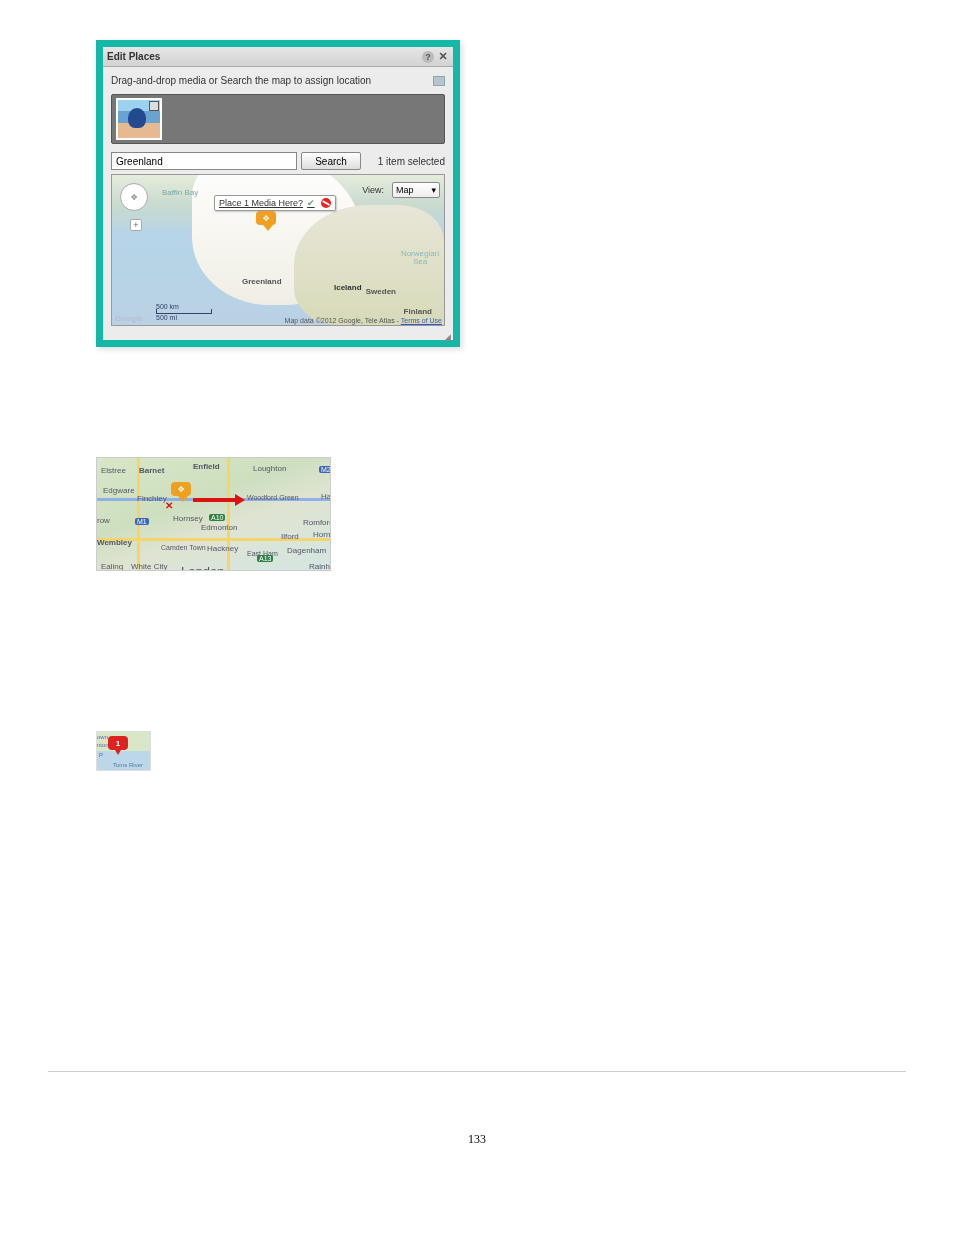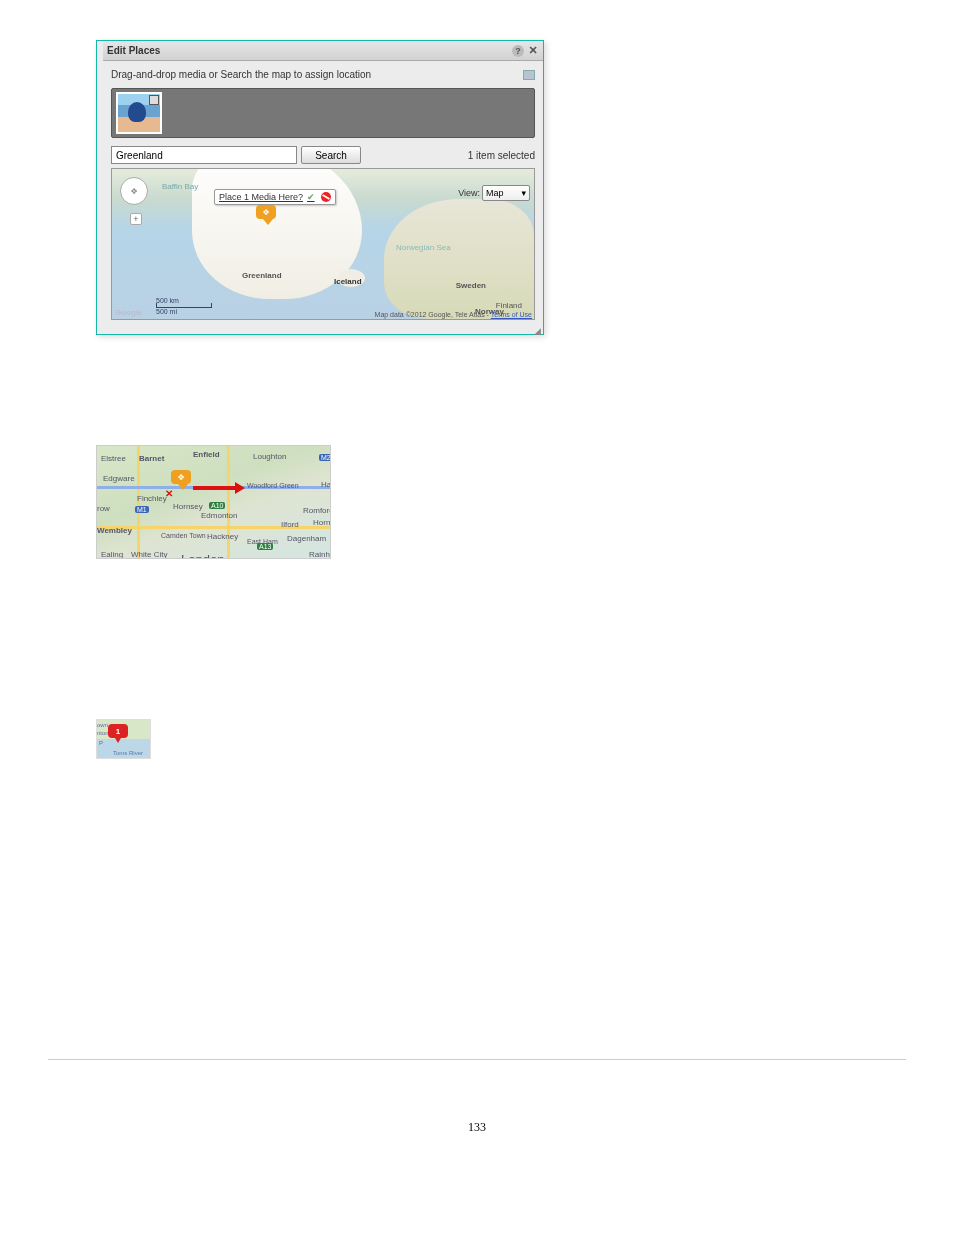--- a/index.html
+++ b/index.html
@@ -1,26 +1,25 @@
 <!DOCTYPE html>
 <html><head>
 <meta charset="utf-8">
 <style>
   * { box-sizing: border-box; margin: 0; padding: 0; }
   body { font-family: Arial, sans-serif; background: #fff; width: 954px; }
   .page { padding: 40px 96px 40px 96px; }
 
   
   .dialog {
-    width: 448px;
-    border: 1px solid #14b8a6;
+    width: 364px;
+    border: 7px solid #14b8a6;
     box-shadow: 2px 2px 6px rgba(0,0,0,.15);
     background: #ececec;
     margin-bottom: 110px;
-    padding-left: 6px;
   }
   .titlebar {
     height: 20px;
     background: linear-gradient(#e6e6e6,#d2d2d2);
     border-bottom: 1px solid #aaa;
     display: flex; align-items: center; justify-content: space-between;
     padding: 0 4px;
     font-size: 10px; font-weight: bold; color: #333;
   }
   .titlebar-icons { display:flex; gap:3px; align-items:center; }
@@ -62,23 +61,23 @@
   .iceland { left:225px; top:100px; width:28px; height:18px; border-radius:50%; background:#f0eee4;}
   .scandinavia { right:0; top:30px; width:150px; height:120px; background:linear-gradient(#e8e6d8,#d7dab8); border-radius:50% 30% 0 30%; }
   
   .map-label { position:absolute; font-size:8px; color:#555; }
   .ml-greenland { left:130px; top:102px; font-weight:bold; }
   .ml-baffin { left:50px; top:13px; color:#7aa;text-align:right; }
   .ml-iceland { left:222px; top:108px; font-weight:bold; color:#333;}
   .ml-norwegian { left:284px; top:75px; color:#8bb; text-align:center; line-height:1;}
   .ml-sweden { right:48px; top:112px; font-weight:bold;}
   .ml-norway { left:315px; top:138px; font-weight:bold;margin-left:48px;}
-  .ml-finland { right:12px; top:132px; font-weight:normal;}
-
-  .view-row { position:absolute; top:16px; right:4px; display:flex; align-items:center; gap:2px; }
+  .ml-finland { right:12px; top:132px; font-weight:bold;}
+
+  .view-row { position:absolute; top:7px; right:4px; display:flex; align-items:center; gap:8px; }
   .view-label { font-size:9px; color:#333; }
   .view-dd { width:48px; height:16px; background:linear-gradient(#fff,#eee); border:1px solid #888; font-size:9px; display:flex; align-items:center; justify-content:space-between; padding:0 3px; border-radius:2px;}
 
   .pan-ctrl { position:absolute; left:8px; top:8px; width:28px; height:28px; background:#fff; border:1px solid #aaa; border-radius:50%; display:flex; align-items:center; justify-content:center; font-size:8px; color:#888; }
   .zoom-slot { position:absolute; left:18px; top:44px; width:12px; height:12px; background:#fff; border:1px solid #aaa; border-radius:2px; font-size:9px; text-align:center; line-height:10px; color:#666;}
 
   .pin-callout {
     position:absolute; left:102px; top:20px; background:#fff; border:1px solid #999; border-radius:2px;
     box-shadow:1px 1px 2px rgba(0,0,0,.2); padding:2px 4px; display:flex; align-items:center; gap:4px;
     font-size:9px; color:#333;text-decoration:underline;
@@ -231,21 +230,21 @@
     <div class="road" style="left:130px;top:0;width:3px;height:100%;background:#f5d56a;"></div>
     <div class="road" style="left:0;top:40px;width:100%;height:3px;background:#8eb0e7;"></div>
 
     <span class="mlabel" style="left:4px;top:8px;">Elstree</span>
     <span class="mlabel" style="left:42px;top:8px;font-weight:bold">Barnet</span>
     <span class="mlabel" style="left:96px;top:4px;font-weight:bold">Enfield</span>
     <span class="mlabel" style="left:156px;top:6px;">Loughton</span>
     <span class="mlabel" style="left:6px;top:28px;">Edgware</span>
     <span class="mlabel" style="left:104px;top:28px;margin-top:37px;">Edmonton</span>
     <span class="mlabel" style="left:150px;top:36px;font-size:7px;">Woodford Green</span>
-    <span class="mlabel" style="left:40px;top:48px;text-align:right;">Finchley</span>
+    <span class="mlabel" style="left:40px;top:36px;text-align:right;">Finchley</span>
     <span class="finchley-x">✕</span>
     <span class="mlabel" style="left:76px;top:56px;">Hornsey</span>
     <span class="mlabel" style="left:206px;top:60px;">Romford</span>
     <span class="mlabel" style="left:184px;top:74px;">Ilford</span>
     <span class="mlabel" style="left:0px;top:58px;">row</span>
     <span class="mlabel" style="left:0px;top:80px;font-weight:bold">Wembley</span>
     <span class="mlabel" style="left:64px;top:86px;font-size:7px">Camden Town</span>
     <span class="mlabel" style="left:110px;top:86px;">Hackney</span>
     <span class="mlabel" style="left:150px;top:92px;font-size:7px">East Ham</span>
     <span class="mlabel" style="left:190px;top:88px;">Dagenham</span>

